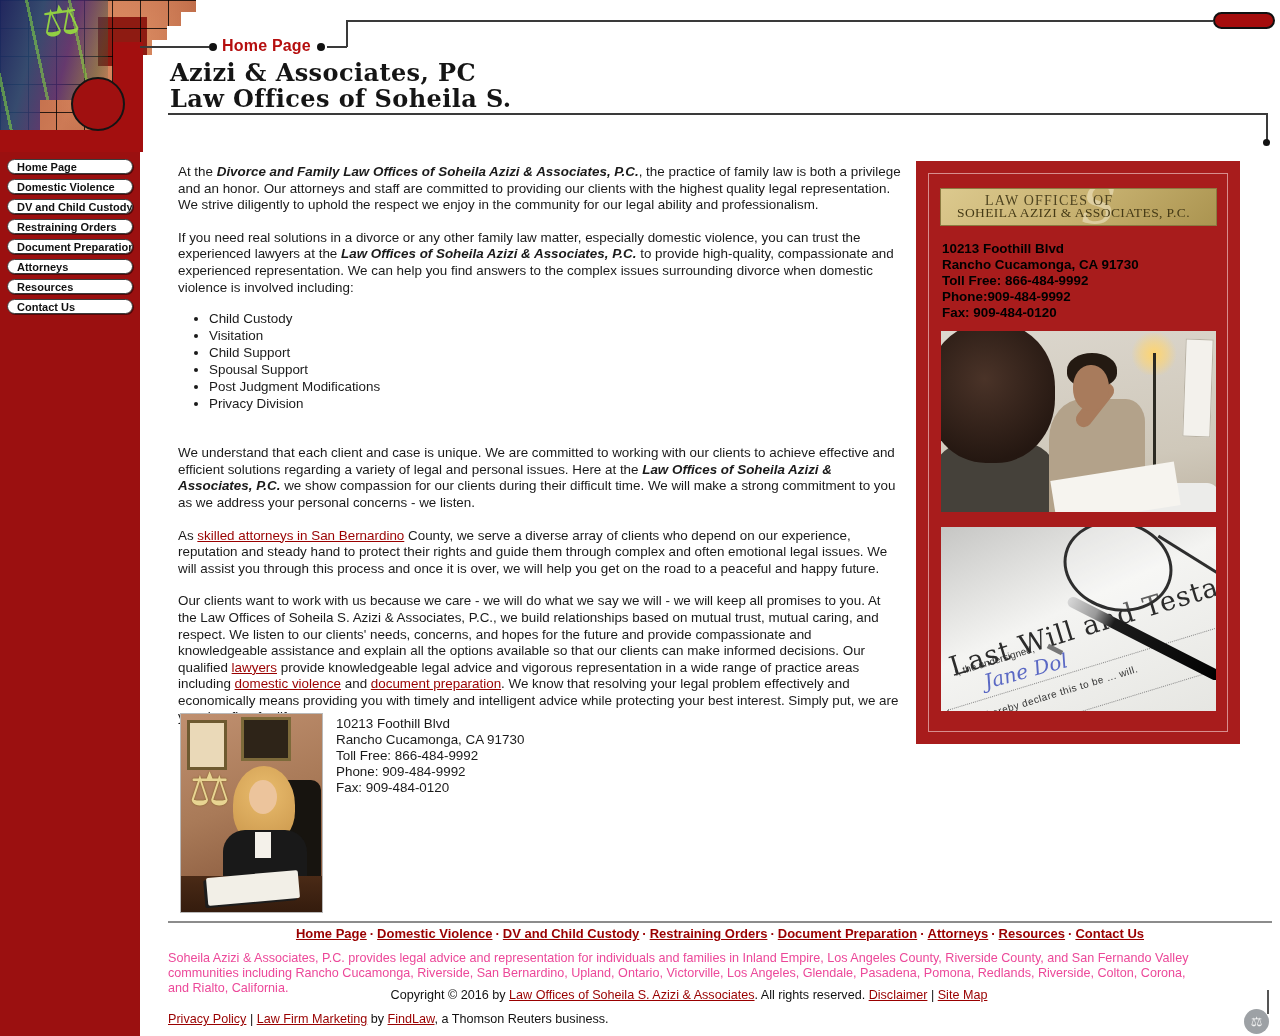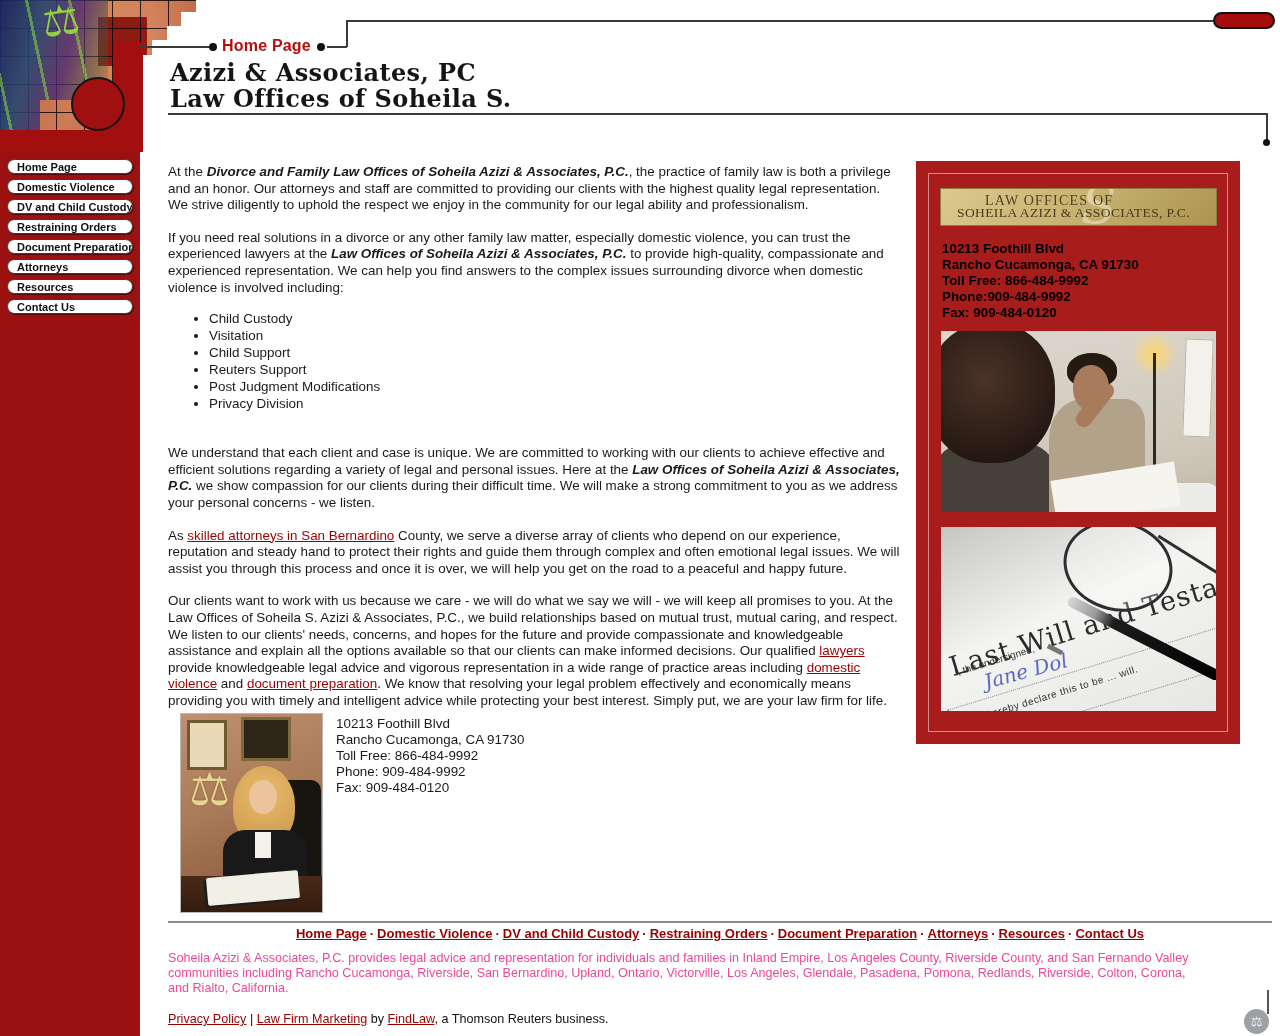--- a/index.html
+++ b/index.html
@@ -58,21 +58,21 @@
   
   .nav{position:absolute;left:7px;top:159px;width:126px;}
   .nav-btn{display:block;width:126px;height:15px;margin-bottom:5px;background:#fff;
            border:1px solid #3c3c3c;border-radius:8px;box-sizing:border-box;
            box-shadow:1px 1px 0 rgba(0,0,0,.45);
            font-size:11px;font-weight:bold;color:#111;line-height:12px;padding:1px 0 0 9px;
            text-align:left;white-space:nowrap;overflow:hidden;cursor:pointer;}
 
   
   .content{position:absolute;left:168px;top:164px;width:734px;font-size:13.4px;line-height:16.6px;}
-  .content p{margin:0 0 16px 0;}
+  .content p{margin:0 0 16px 10px;}
   .content ul{margin:11px 0 0 0;padding:0 0 0 41px;}
   .content li{margin-bottom:3px;line-height:14px;}
   .gap-top{margin-top:34px !important;}
   .b{font-weight:bold;font-style:italic;}
   a.rlink{color:#990000;text-decoration:underline;cursor:pointer;}
 
   
   .attorney-photo{position:absolute;left:180px;top:713px;width:143px;height:200px;overflow:hidden;
     background:linear-gradient(160deg,#c09070 0%,#a97a58 45%,#7d4e34 100%);border:1px solid #b9b9b9;box-sizing:border-box;}
   .ap-frame1{position:absolute;left:6px;top:6px;width:40px;height:50px;background:#ead9b8;border:3px solid #6e5a30;box-sizing:border-box;}
@@ -190,21 +190,21 @@
     <div class="nav-btn">Contact Us</div>
   </div>
 
   <div class="content">
     <p><span>At the </span><span class="b">Divorce and Family Law Offices of Soheila Azizi &amp; Associates, P.C.</span><span>,   the practice of family law is both a privilege and an honor.  Our attorneys  and staff are committed to providing our clients with the highest  quality legal representation.  We strive diligently to uphold the  respect we enjoy in the community for our legal ability and  professionalism.</span></p>
     <p><span>If  you need real solutions in a divorce or any other family law matter, especially domestic violence, you can trust the experienced lawyers at  the </span><span class="b">Law Offices of Soheila Azizi &amp; Associates, P.C.</span><span> to provide high-quality, compassionate and experienced representation.   We can help you find answers to the complex issues surrounding divorce when domestic violence is involved including:</span></p>
     <ul>
       <li>Child Custody</li>
       <li>Visitation</li>
       <li>Child Support</li>
-      <li>Reuters Support</li>
+      <li>Spousal Support</li>
       <li>Post Judgment Modifications</li>
       <li>Privacy Division</li>
     </ul>
     <p class="gap-top"><span>We  understand that each client and case is unique.  We are committed to  working with our clients to achieve effective and efficient solutions  regarding a variety of legal and personal issues.  Here at the </span><span class="b">Law Offices of Soheila Azizi &amp; Associates, P.C.</span><span> we show compassion for our clients during their difficult time.  We  will make a strong commitment to you as we address your personal  concerns - we listen.</span></p>
     <p><span>As  </span><a class="rlink">skilled attorneys in San Bernardino</a><span> County, we serve a diverse array of clients who  depend on our experience, reputation and steady hand to protect their  rights and guide them through complex and often emotional legal issues.   We will assist you through this process and once it is over, we will  help you get on the road to a peaceful and happy future.</span></p>
     <p><span>Our  clients want to work with us because we care - we will do what we say  we will - we will keep all promises to you. At the Law Offices of Soheila S. Azizi &amp; Associates, P.C., we build relationships based on mutual trust, mutual caring, and respect. We listen to our clients' needs, concerns, and hopes for the future and provide compassionate and knowledgeable assistance and explain all the options available so that our clients can make informed decisions. Our qualified </span><a class="rlink">lawyers</a><span> provide knowledgeable legal advice and vigorous representation in a wide range of practice areas including </span><a class="rlink">domestic violence</a><span> and </span><a class="rlink">document preparation</a><span>. We know that resolving your legal problem effectively and economically means providing you with timely and intelligent advice while protecting your best interest. Simply put, we are your law firm for life.</span></p>
   </div>
 
   <div class="attorney-photo">
     <div class="ap-frame1"></div>
@@ -266,19 +266,22 @@
       <div class="p2-pen"></div>
       <div class="p2-pentip"></div>
     </div>
   </div>
 
   <div class="hline footer-rule"></div>
   <div class="footer-nav">
     <a>Home Page</a><span class="sep">·</span><a>Domestic Violence</a><span class="sep">·</span><a>DV and Child Custody</a><span class="sep">·</span><a>Restraining Orders</a><span class="sep">·</span><a>Document Preparation</a><span class="sep">·</span><a>Attorneys</a><span class="sep">·</span><a>Resources</a><span class="sep">·</span><a>Contact Us</a>
   </div>
   <div class="disclaimer">Soheila Azizi &amp; Associates, P.C. provides legal advice and representation for individuals and families in Inland Empire, Los Angeles County, Riverside County, and San Fernando Valley communities including Rancho Cucamonga, Riverside, San Bernardino, Upland, Ontario, Victorville, Los Angeles, Glendale, Pasadena, Pomona, Redlands, Riverside, Colton, Corona, and Rialto, California.</div>
+  <div class="copyright">
+    <span>Copyright © 2016 by </span><a class="rlink">Law Offices of Soheila S. Azizi &amp; Associates</a><span>. All rights reserved. </span><a class="rlink">Disclaimer</a><span> | </span><a class="rlink">Site Map</a>
+  </div>
   <div class="legal">
     <a class="rlink">Privacy Policy</a><span> | </span><a class="rlink">Law Firm Marketing</a><span> by </span><a class="rlink">FindLaw</a><span>, a Thomson Reuters business.</span>
   </div>
   <div class="vline badge-vline"></div>
   <div class="scales-badge">⚖</div>
 
 </div>
 
 </body></html>

